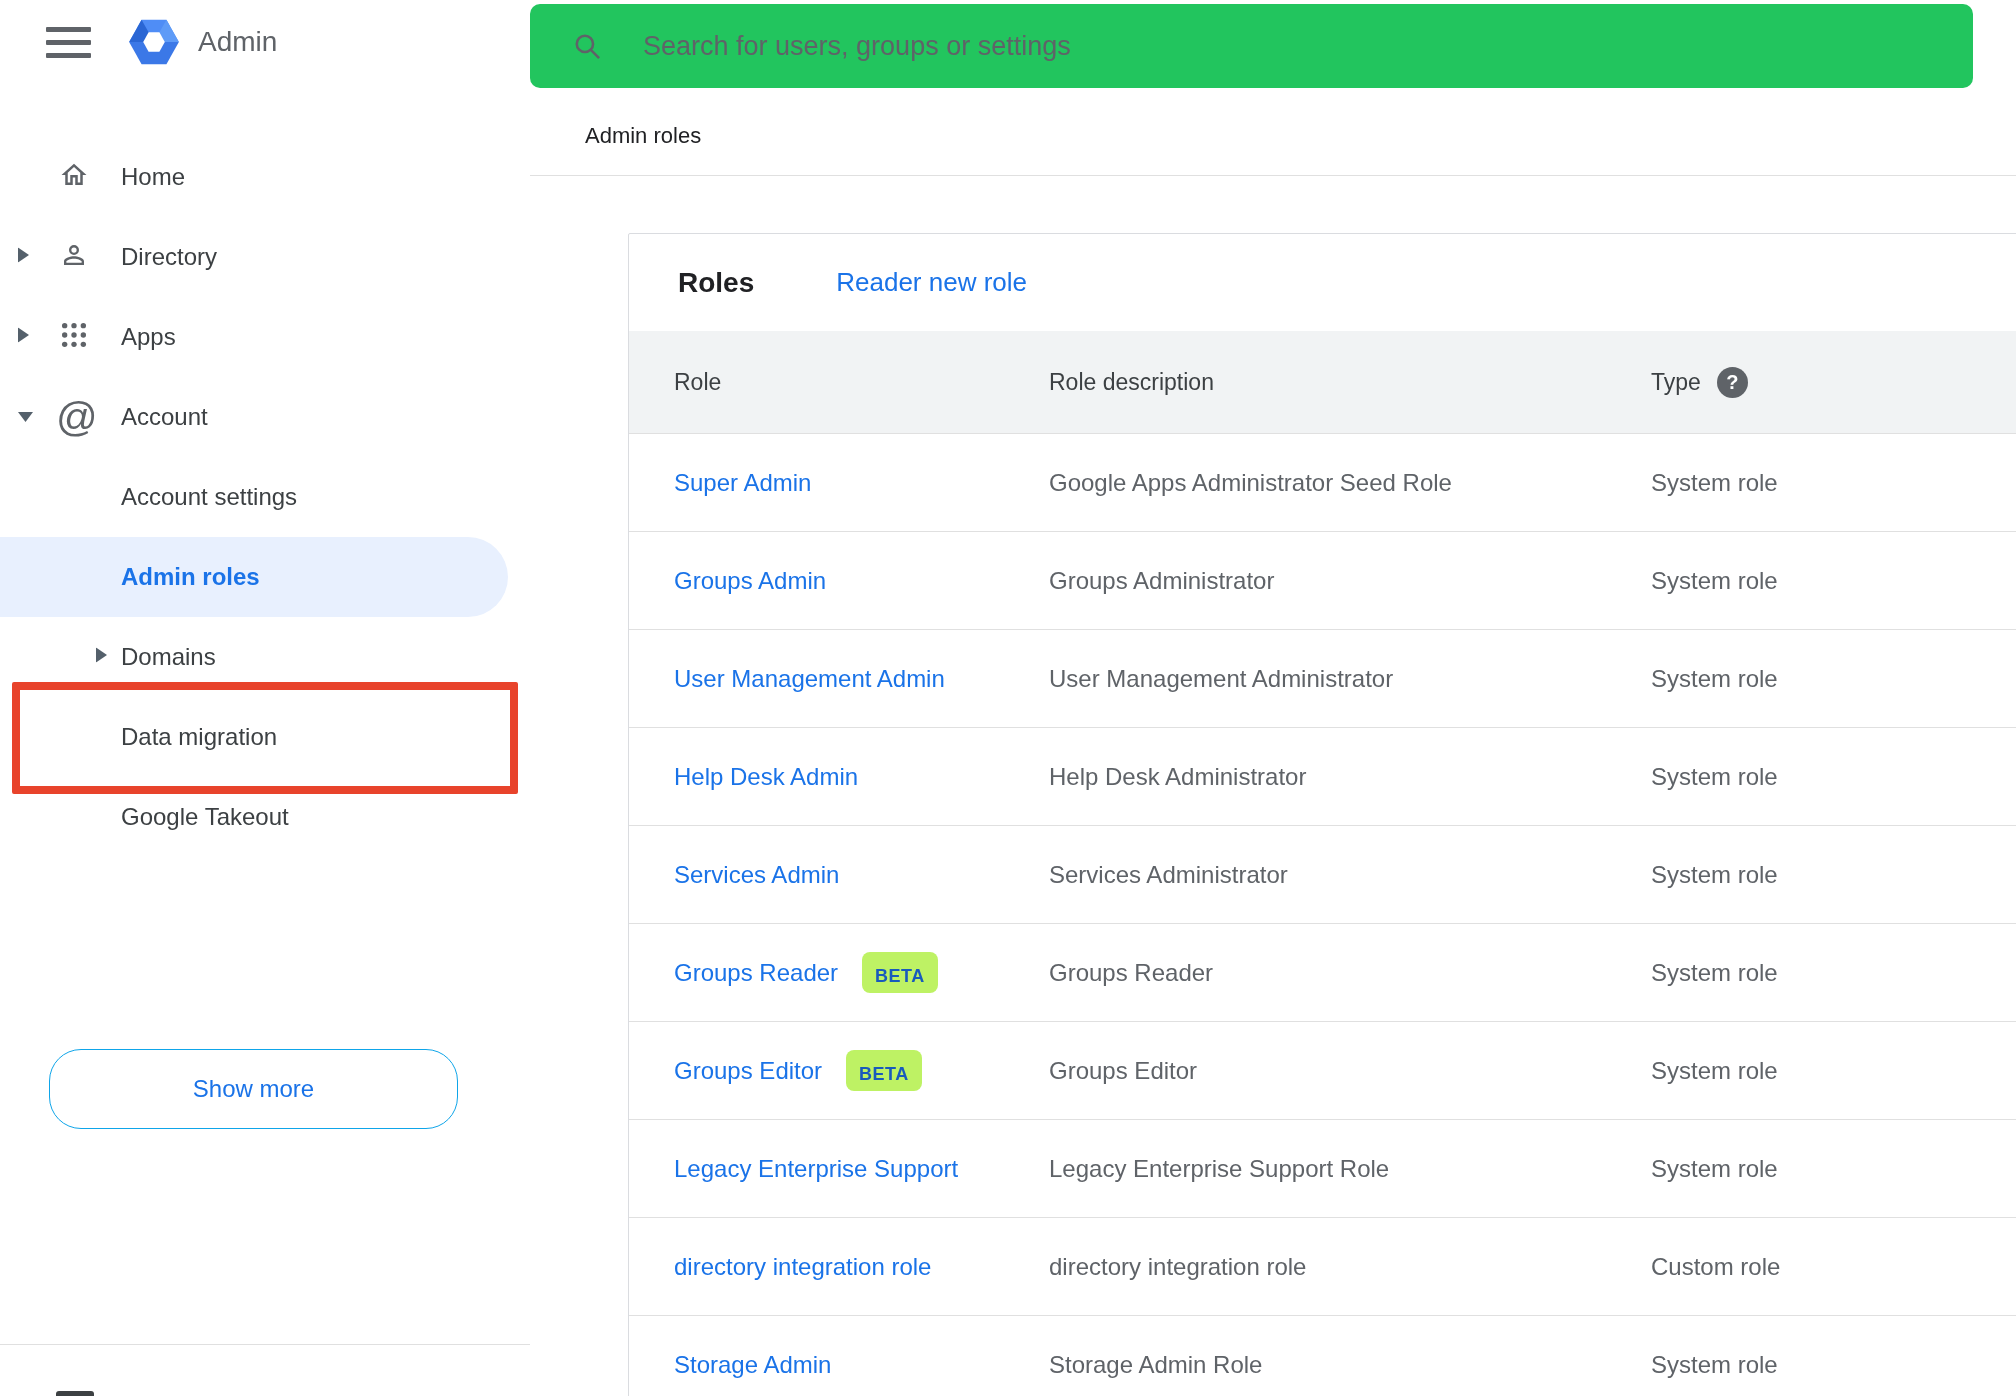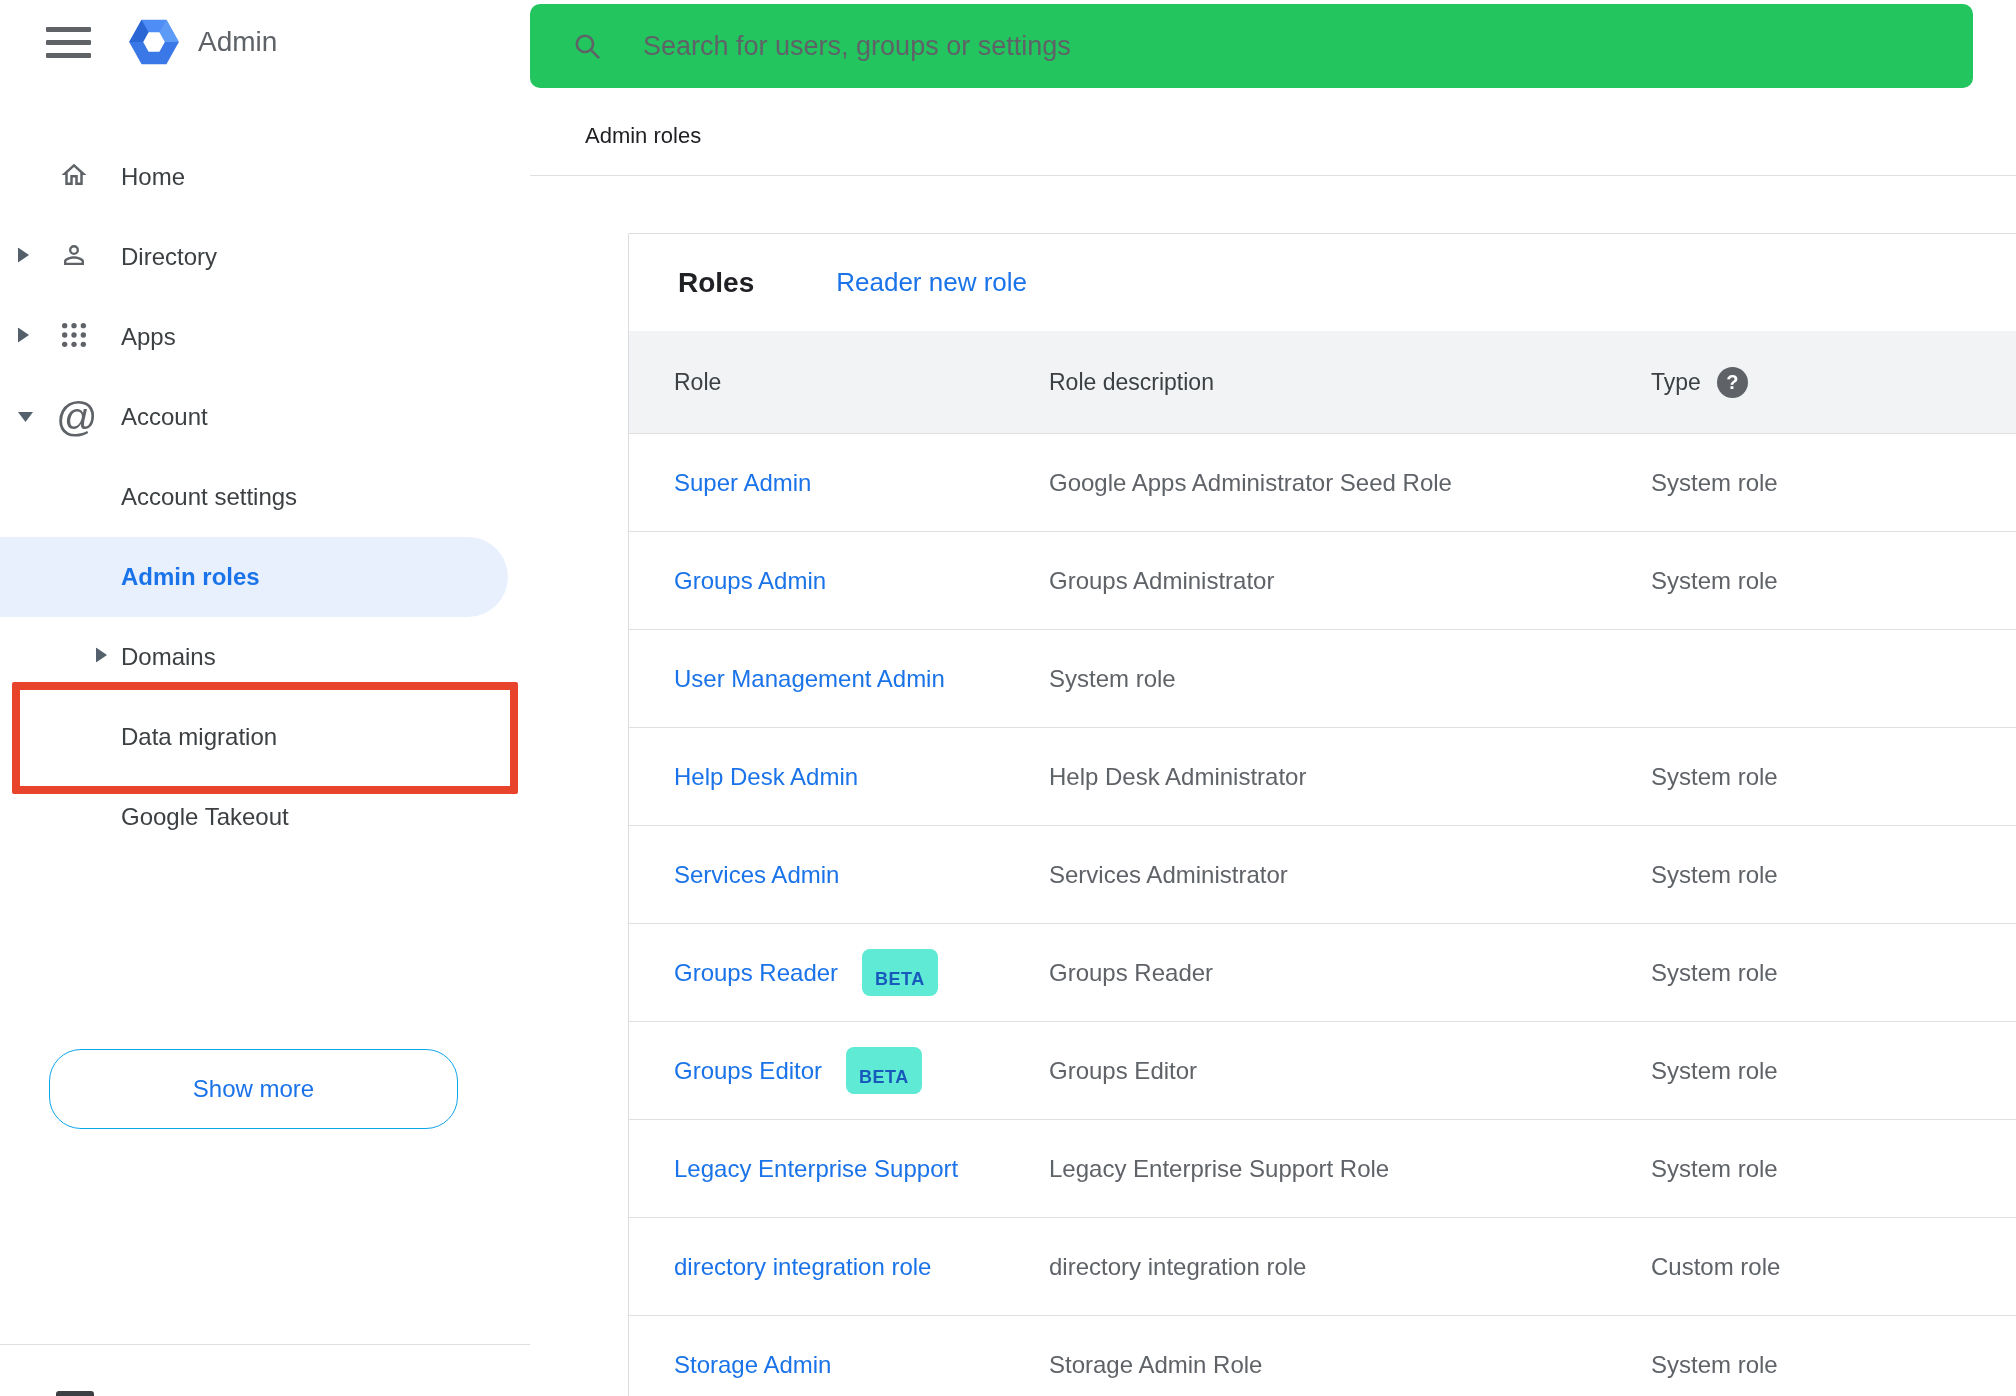--- a/index.html
+++ b/index.html
@@ -53,21 +53,21 @@
 
   .thead { height:103px; background:#f1f3f4; border-bottom:1px solid #e0e0e0; display:grid; grid-template-columns:375px 602px auto; align-items:center; padding-left:45px; }
   .th { font-size:23px; color:#3c4043; }
   .th-type { display:flex; align-items:center; gap:16px; }
   .help-icon { width:31px; height:31px; border-radius:50%; background:#5f6368; color:#fff; font-size:20px; font-weight:700; text-align:center; line-height:31px; cursor:pointer; }
 
   .trow { height:98px; display:grid; grid-template-columns:375px 602px auto; align-items:center; padding-left:45px; border-bottom:1px solid #e0e0e0; }
   .trow:last-child { border-bottom:none; }
   .role-cell { display:flex; align-items:center; }
   .role-link { font-size:24px; color:#1a73e8; text-decoration:none; cursor:pointer; white-space:nowrap; }
-  .beta-badge { margin-left:24px; background:#5eead4; color:#185abc; font-size:18px; font-weight:700; letter-spacing:0.5px; padding:20px 13px 6px; border-radius:8px; }
+  .beta-badge { margin-left:24px; background:#bef264; color:#185abc; font-size:18px; font-weight:700; letter-spacing:0.5px; padding:14px 13px 6px; border-radius:8px; }
   .desc-cell, .type-cell { font-size:24px; color:#5f6368; }
 </style>
 </head>
 <body>
 
 <div class="page">
 
   <aside class="sidebar">
 
     <button class="hamburger">
@@ -223,20 +223,21 @@
           <a class="role-link">Groups Admin</a>
         </span>
       <span class="desc-cell">Groups Administrator</span>
       <span class="type-cell">System role</span>
     </div>
 
     <div class="trow">
       <span class="role-cell">
           <a class="role-link">User Management Admin</a>
         </span>
+      <span class="desc-cell">User Management Administrator</span>
       <span class="type-cell">System role</span>
     </div>
 
     <div class="trow">
       <span class="role-cell">
           <a class="role-link">Help Desk Admin</a>
         </span>
       <span class="desc-cell">Help Desk Administrator</span>
       <span class="type-cell">System role</span>
     </div>

